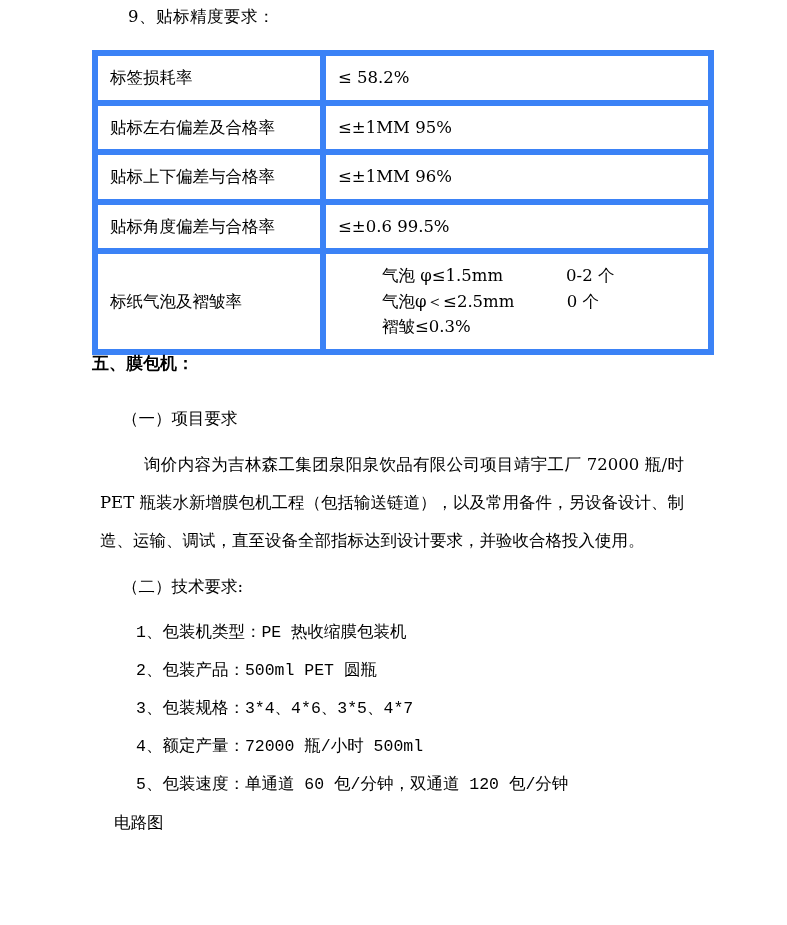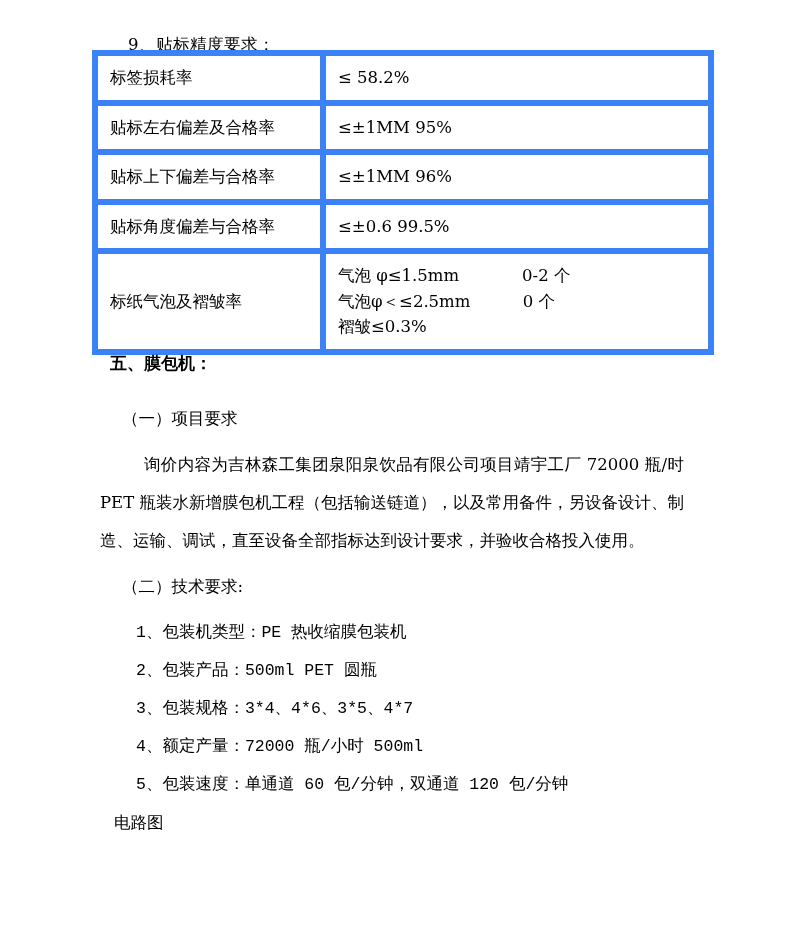--- a/index.html
+++ b/index.html
@@ -21,21 +21,20 @@
     height: 925px;
     box-sizing: border-box;
     padding: 0;
   }
   .heading-line {
     position: absolute;
     left: 128px;
     top: 6px;
     font-size: 16.5px;
     letter-spacing: 0.5px;
-    margin-top: 28px;
   }
   table.spec {
     position: absolute;
     left: 92px;
     top: 50px;
     width: 560px;
     border-collapse: collapse;
     table-layout: fixed;
   }
   table.spec td {
@@ -44,24 +43,24 @@
     font-size: 16.5px;
     vertical-align: middle;
     line-height: 1.55;
   }
   table.spec td.c1 { width: 200px; }
   table.spec td.c2 { width: 360px; }
   td.multi {
     padding-top: 8px;
     padding-bottom: 8px;
   }
-  td.multi .ln { white-space: pre; display: block; }
+  td.multi .ln { white-space: pre; display: block; margin-left: 44px; }
   .sec-title {
     position: absolute;
-    left: 110px;
+    left: 92px;
     top: 352px;
     font-size: 17px;
     font-weight: bold;
     font-family: "DejaVu Serif", "Liberation Serif", serif;
   }
   .body-block {
     position: absolute;
     left: 92px;
     top: 392px;
     width: 600px;

